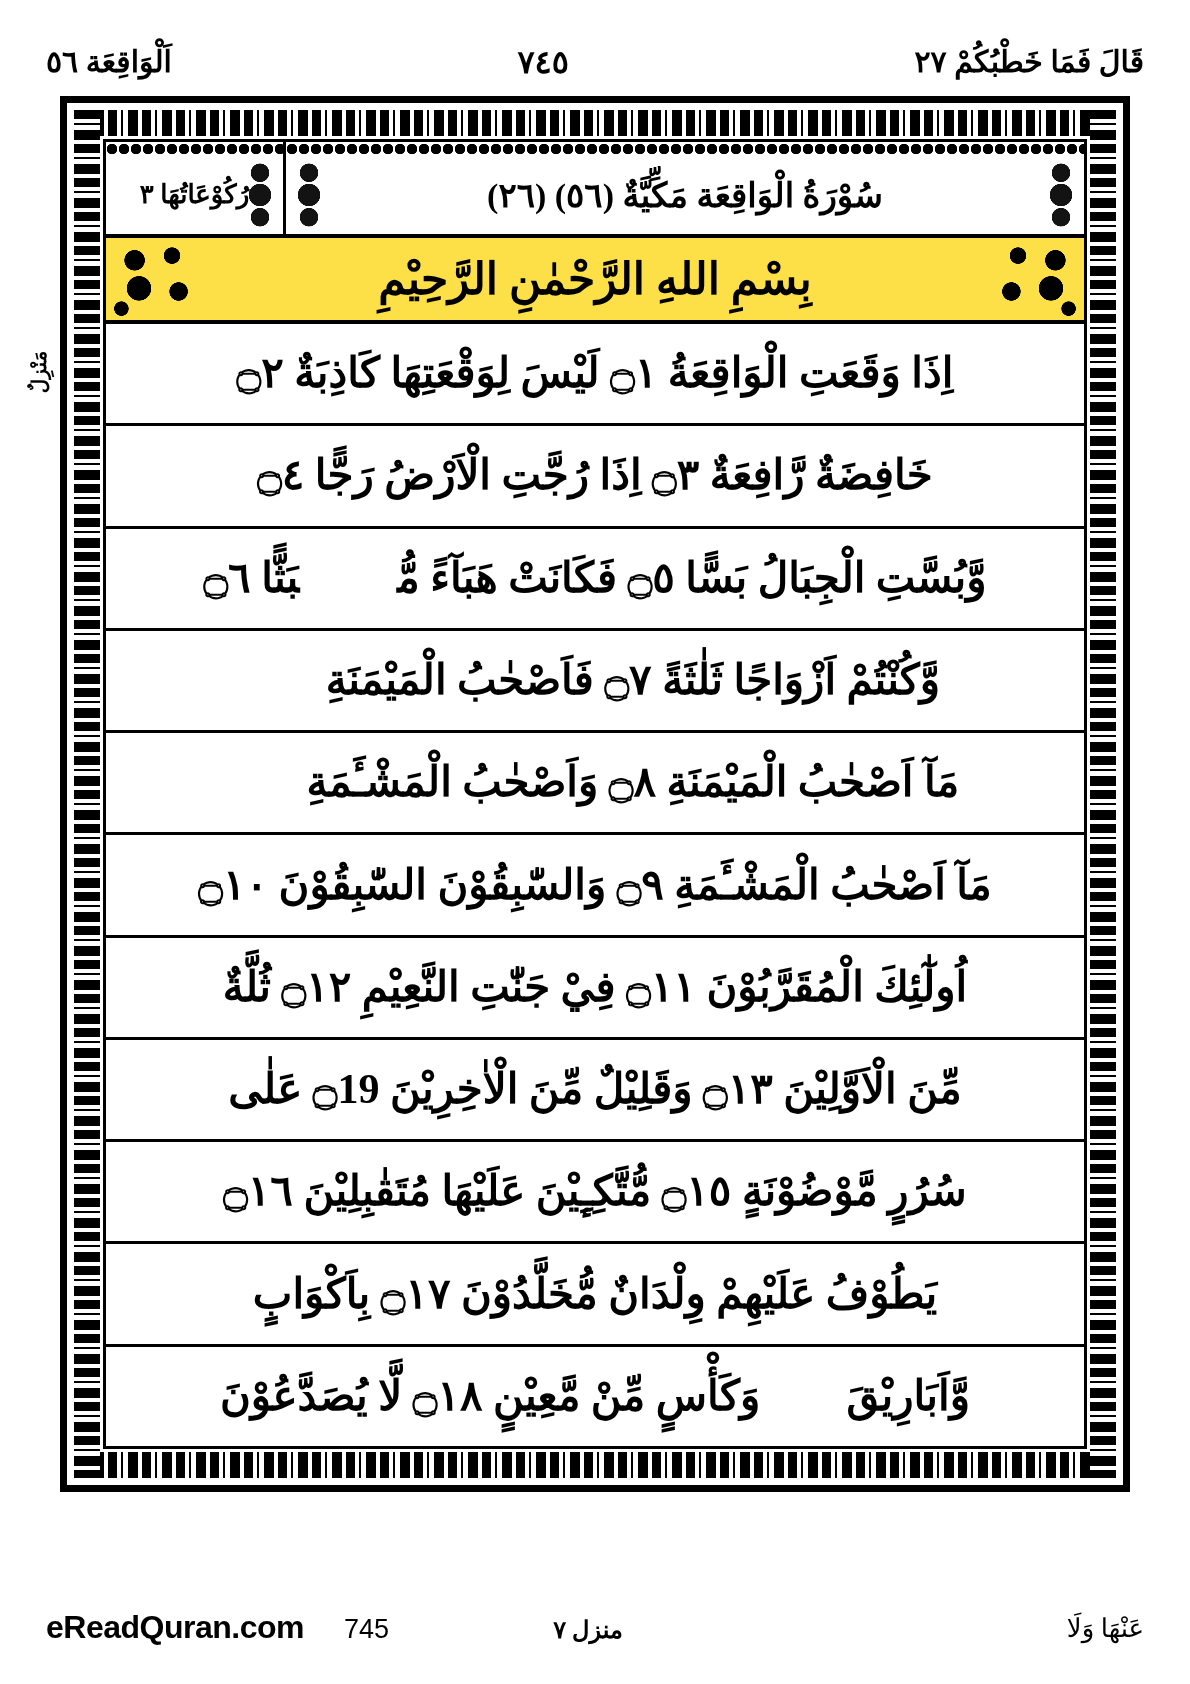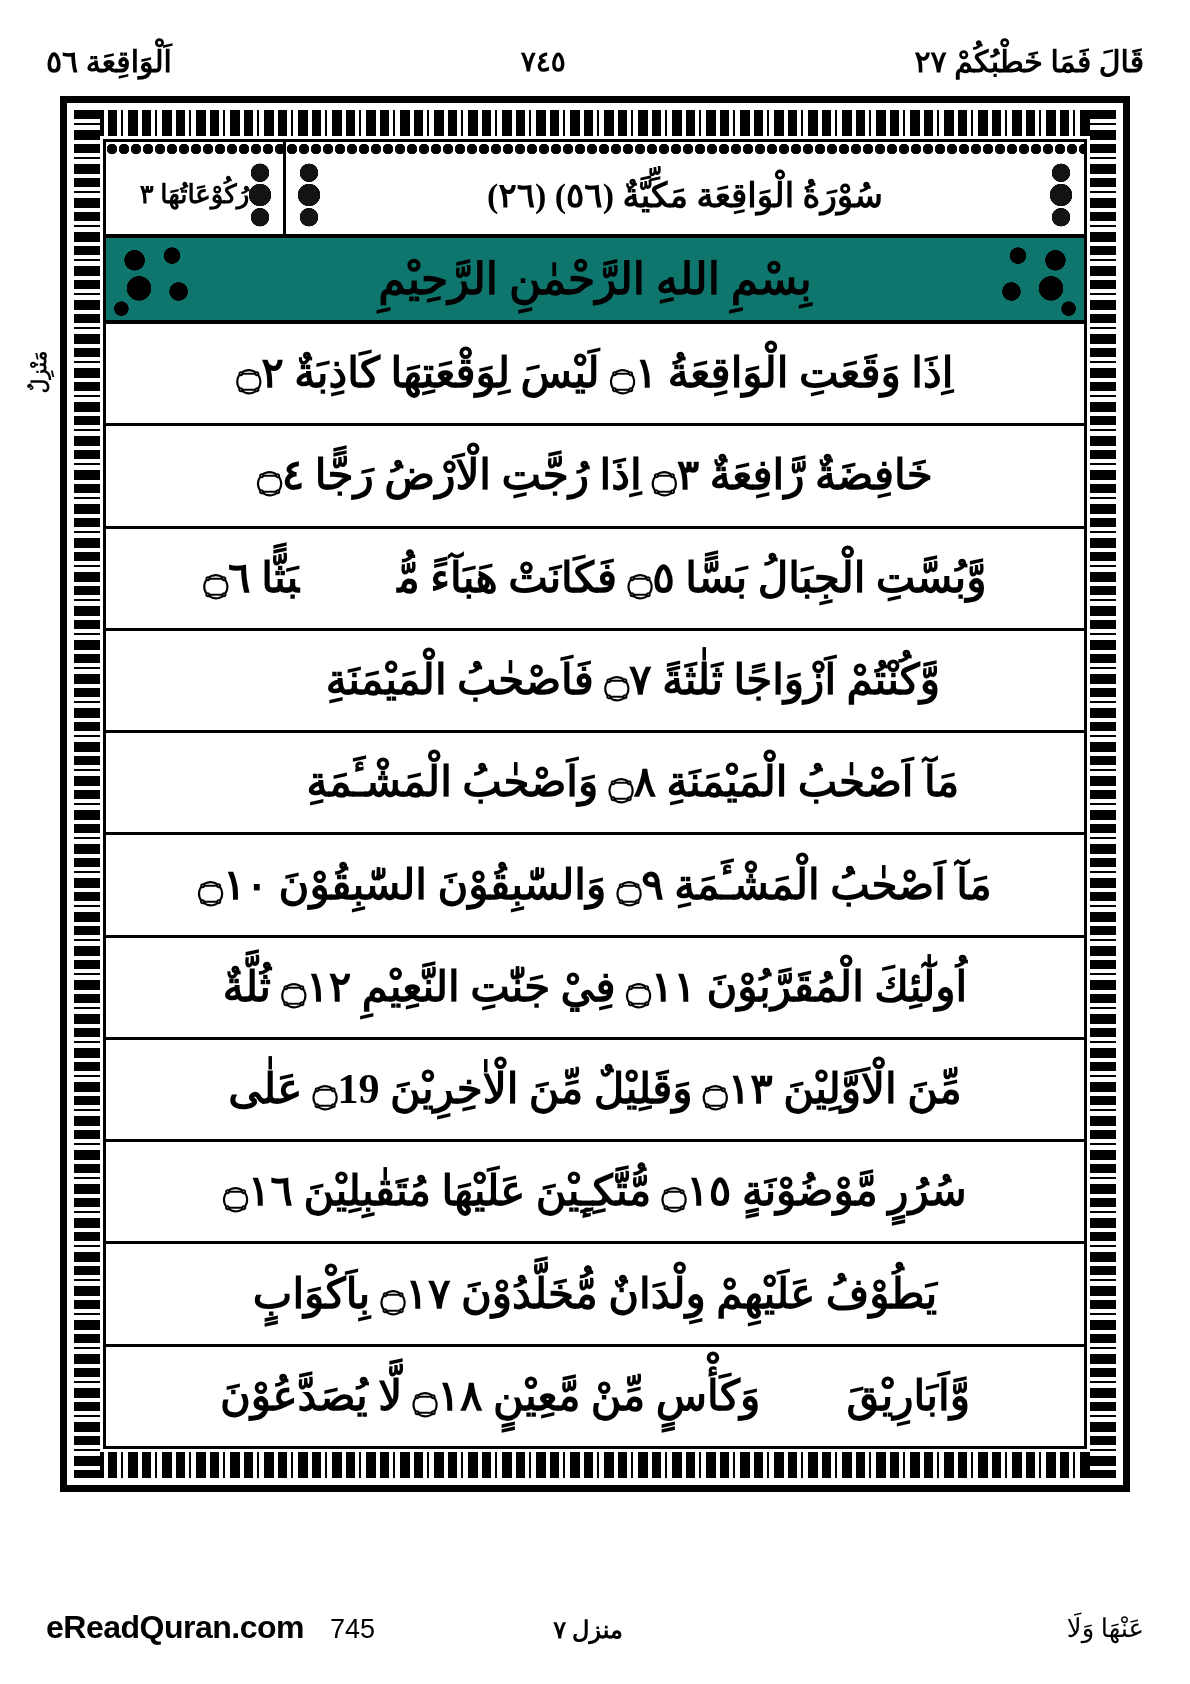--- a/index.html
+++ b/index.html
@@ -29,21 +29,21 @@
     direction: rtl;
   }
   .hdr-item {
     font-size: 30px;
     font-weight: 700;
     line-height: 1;
     white-space: nowrap;
     letter-spacing: -0.5px;
   }
   .hdr-juz  { text-align: right; }
-  .hdr-page { font-size: 28px; letter-spacing: 2px; }
+  .hdr-page { font-size: 32px; letter-spacing: 2px; }
   .hdr-surah{ text-align: left; }
 
   
   .frame-outer {
     position: absolute;
     top: 96px;
     left: 60px;
     width: 1070px;
     height: 1396px;
     box-sizing: border-box;
@@ -155,21 +155,21 @@
 
   
   .bismillah-row {
     position: relative;
     height: 86px;
     border-bottom: 4px solid #000;
     display: flex;
     align-items: center;
     justify-content: center;
     box-sizing: border-box;
-    background: #0f766e;
+    background: #fde047;
   }
   .bismillah-text {
     font-size: 44px;
     font-weight: 700;
     direction: rtl;
     white-space: nowrap;
     letter-spacing: -1px;
   }
   .corner-orn {
     position: absolute;
@@ -256,21 +256,21 @@
     direction: rtl;
     white-space: nowrap;
     position: absolute;
     left: 50%;
     transform: translateX(-60%);
     bottom: 2px;
   }
   .footer-right-group {
     display: flex;
     align-items: baseline;
-    gap: 26px;
+    gap: 40px;
     direction: ltr;
   }
   .footer-brand {
     font-size: 32px;
     font-weight: 700;
     font-family: "Liberation Sans", sans-serif;
     letter-spacing: -0.5px;
   }
   .footer-pageno {
     font-size: 27px;

